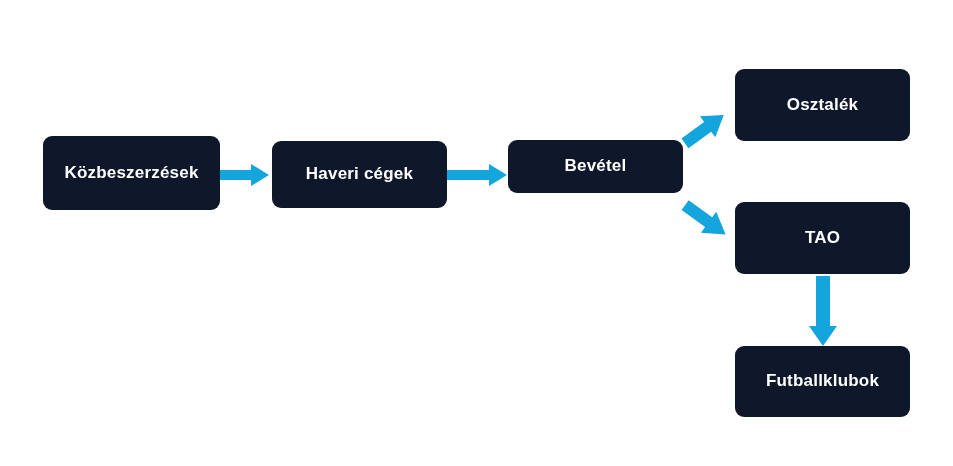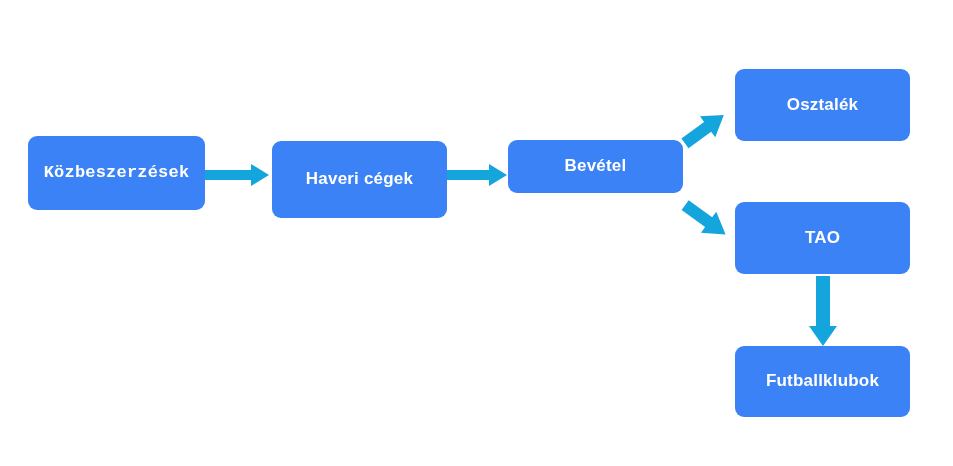--- a/index.html
+++ b/index.html
@@ -10,21 +10,21 @@
   #canvas {
     position: relative;
     width: 953px;
     height: 466px;
     background: #ffffff;
     overflow: hidden;
     font-family: "Liberation Sans", sans-serif;
   }
   .node {
     position: absolute;
-    background: #3b82f6;
+    background: #0f172a;
     border-radius: 9px;
     display: flex;
     align-items: center;
     justify-content: center;
     box-sizing: border-box;
   }
   .node-label {
     color: #ffffff;
     font-weight: bold;
     font-size: 17px;
@@ -74,25 +74,25 @@
       </g>
     </svg>
   </div>
 
   <div class="edge" style="left:806px; top:276px; width:34px; height:72px;">
     <svg width="34" height="72" viewBox="0 0 34 72" aria-hidden="true">
       <path d="M10 0 L24 0 L24 50 L31 50 L17 70 L3 50 L10 50 Z" fill="#13A5DC"></path>
     </svg>
   </div>
 
-  <div class="node" style="left:28px; top:136px; width:177px; height:74px;font-family:Liberation Mono, monospace;">
+  <div class="node" style="left:43px; top:136px; width:177px; height:74px;">
     <span class="node-label">Közbeszerzések</span>
   </div>
 
-  <div class="node" style="left:272px; top:141px; width:175px; height:77px;">
+  <div class="node" style="left:272px; top:141px; width:175px; height:67px;">
     <span class="node-label">Haveri cégek</span>
   </div>
 
   <div class="node" style="left:508px; top:140px; width:175px; height:53px;">
     <span class="node-label">Bevétel</span>
   </div>
 
   <div class="node" style="left:735px; top:69px; width:175px; height:72px;">
     <span class="node-label">Osztalék</span>
   </div>

